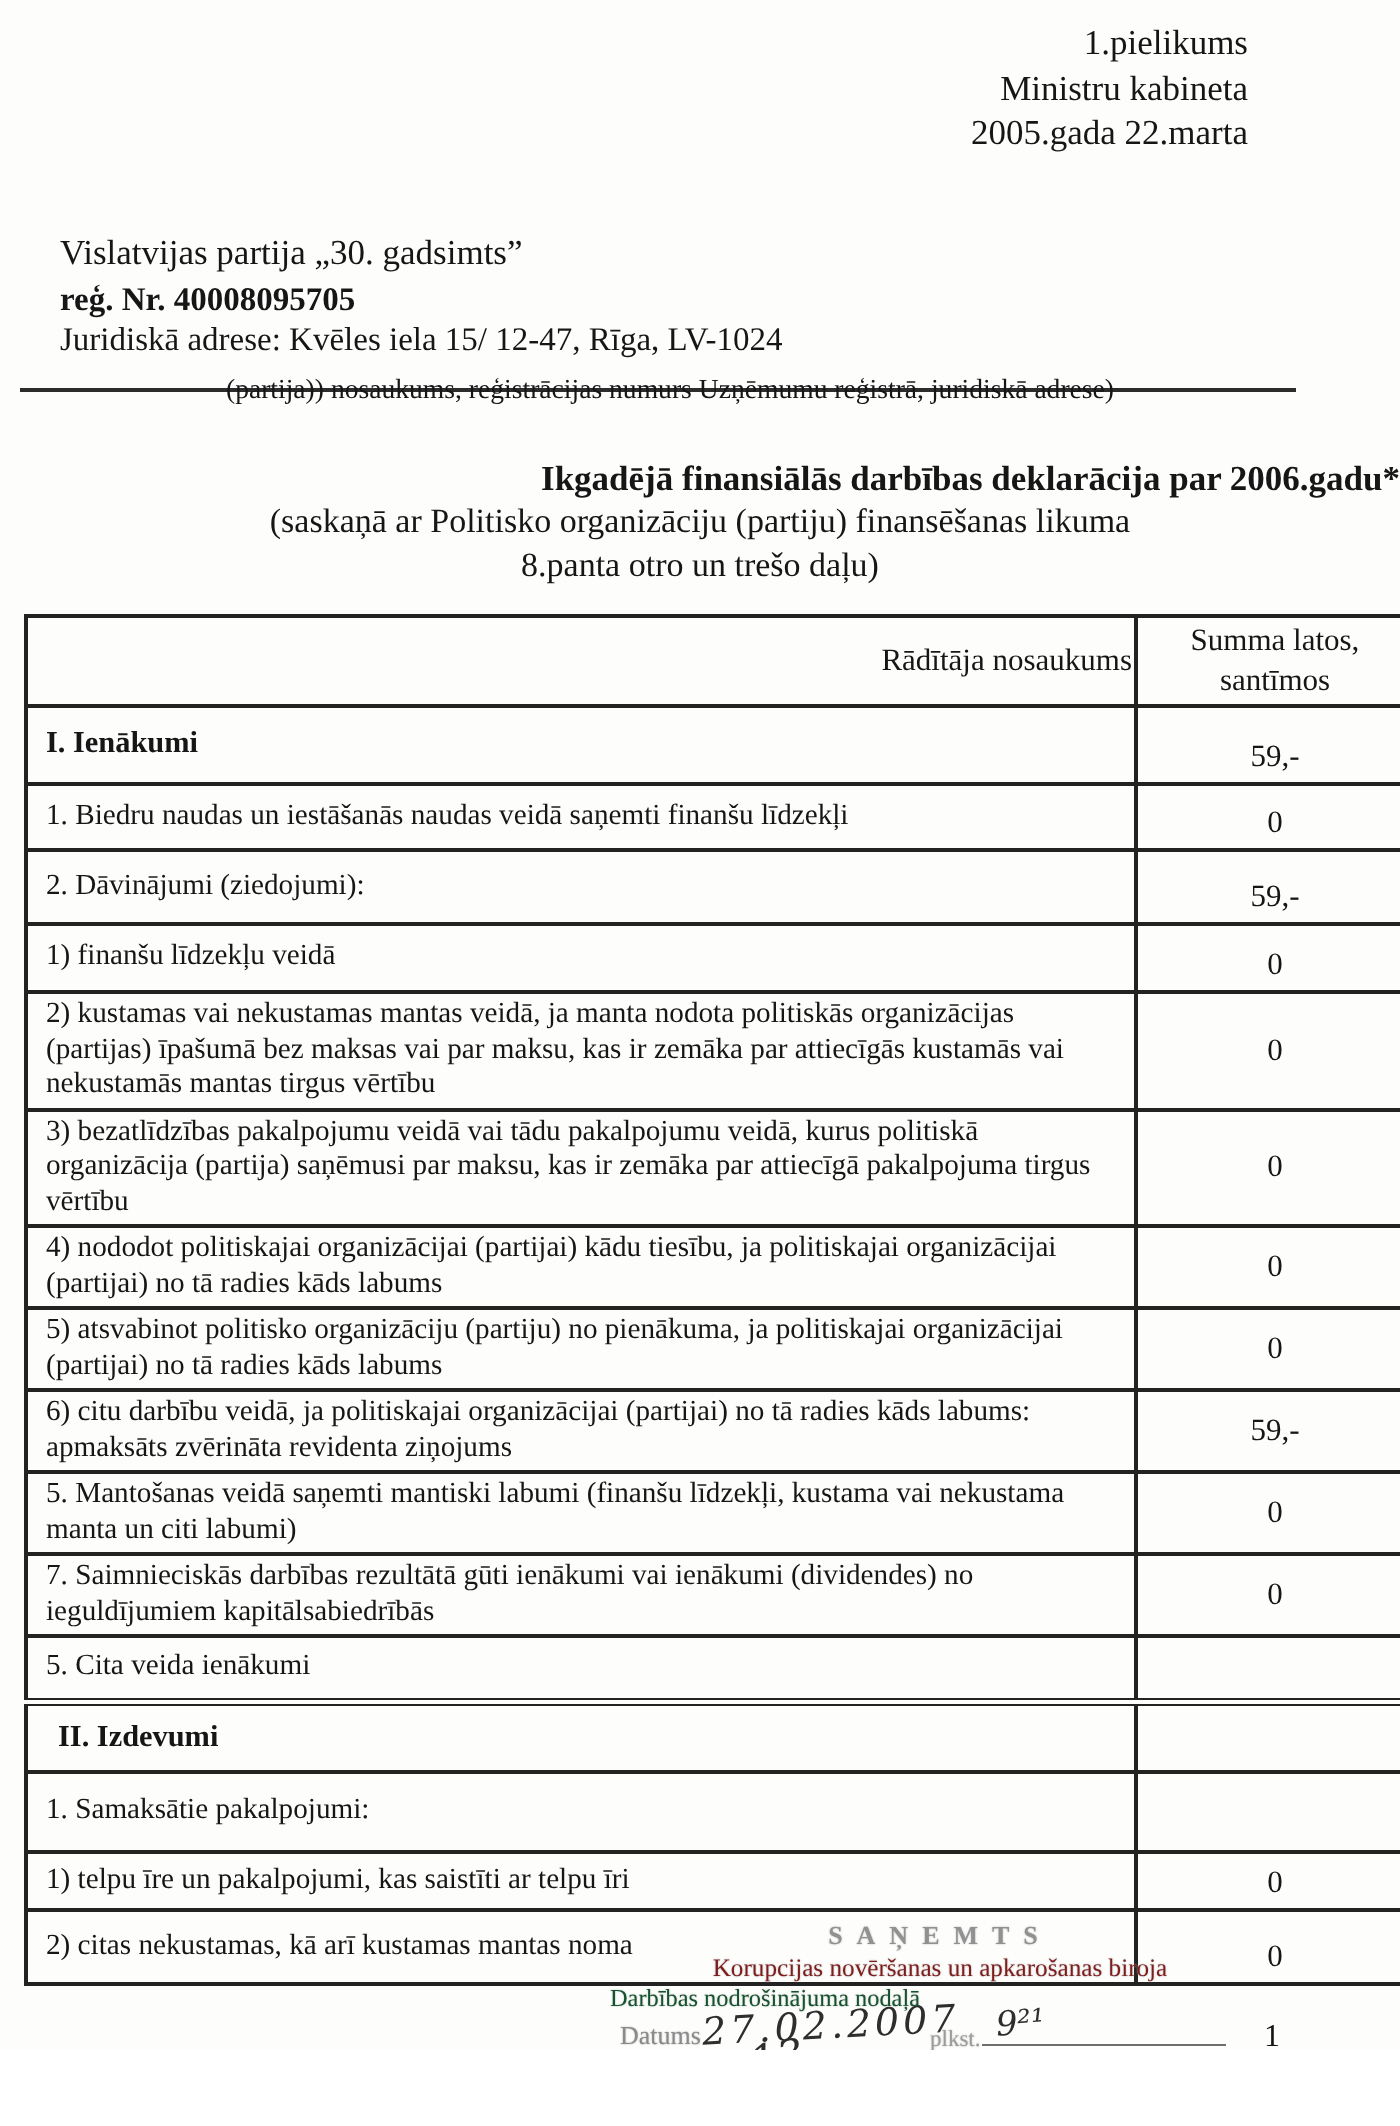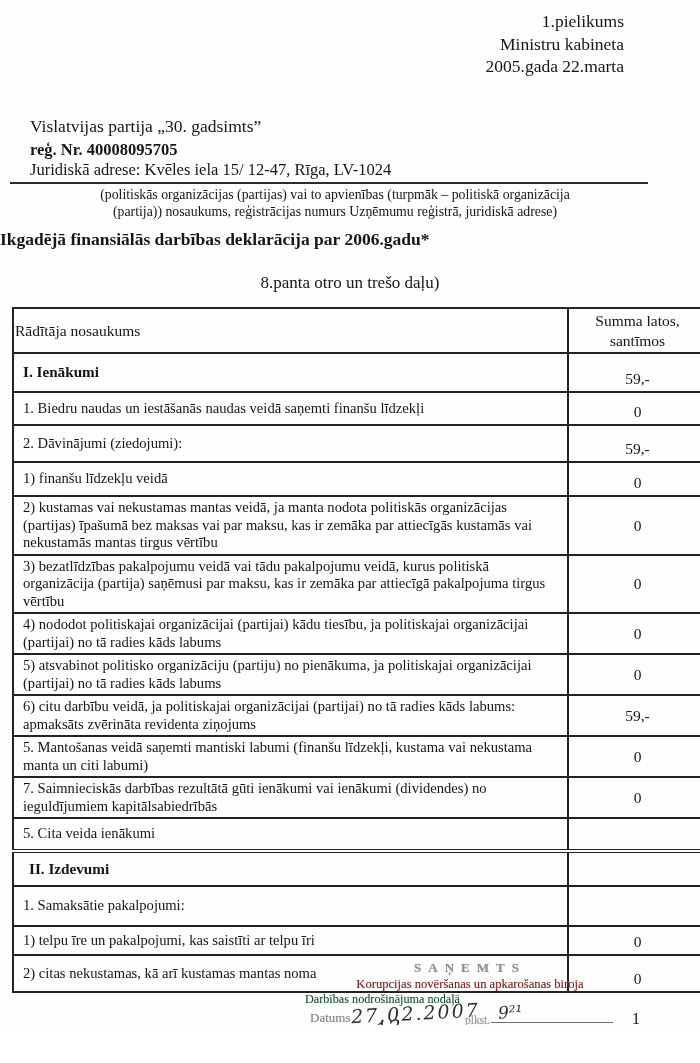--- a/index.html
+++ b/index.html
@@ -5,37 +5,37 @@
   html,body{margin:0;padding:0;background:#ffffff;}
   .page{
     position:relative;width:700px;height:1025px;background:#fdfdfc;
     font-family:"Liberation Serif",serif;color:#161616;overflow:hidden;
   }
   
   .mk-header{position:absolute;top:10px;right:76px;text-align:right;font-size:17.5px;line-height:22.5px;}
   
   .party-name{position:absolute;left:30px;top:116px;font-size:17.5px;}
   .party-reg{position:absolute;left:30px;top:140px;font-size:16.5px;font-weight:bold;}
-  .address-wrap{position:absolute;left:10px;top:160px;width:638px;border-bottom:2px solid #2c2c2c;padding-bottom:2px;}
+  .address-wrap{position:absolute;left:10px;top:160px;width:638px;border-bottom:2px solid #2c2c2c;padding-bottom:14px;}
   .address-text{padding-left:20px;font-size:16.5px;}
   
   .note{position:absolute;left:0;top:187px;width:670px;text-align:center;font-size:13.8px;line-height:16.5px;}
   
-  .doc-title{position:absolute;left:0;top:229px;width:700px;text-align:left;font-size:17.5px;font-weight:bold;}
+  .doc-title{position:absolute;left:0;top:229px;width:700px;text-align:right;font-size:17.5px;font-weight:bold;}
   .doc-sub{position:absolute;left:0;width:700px;text-align:center;font-size:17px;}
   .doc-sub.s1{top:251px;}
   .doc-sub.s2{top:273px;}
   
   table.decl{
     position:absolute;left:12px;top:307px;width:676px;
     border-collapse:collapse;table-layout:fixed;
   }
   table.decl th,table.decl td{border:2px solid #232323;}
   table.decl th{font-weight:normal;font-size:15.5px;line-height:1.25;vertical-align:middle;}
-  th.th1{width:551px;text-align:left;}
+  th.th1{width:551px;text-align:right;}
   th.th2{width:125px;text-align:center;padding:1px 6px;}
   td.label{padding:2px 8px 2px 9px;font-size:14.6px;line-height:1.2;vertical-align:middle;}
   td.val{text-align:center;vertical-align:bottom;padding-bottom:3px;font-size:15.5px;}
   tr.vm td.val{vertical-align:middle;padding-bottom:0;}
   tr.bold td.label{font-weight:bold;font-size:15.2px;}
   tr.split td{border-top:4px double #232323;padding-left:15px;}
   .h45{height:45px}.h39{height:39px}.h33{height:33px}.h37{height:37px}.h34{height:34px}
   .h52{height:52px}.h35{height:35px}.h40{height:40px}.h29{height:29px}
   
   .stamp{position:absolute;left:305px;top:960px;width:330px;height:102px;color:#8a8a8a;}
@@ -61,25 +61,25 @@
     <div>Ministru kabineta</div>
     <div>2005.gada 22.marta</div>
   </div>
 
   <div class="party-name">Vislatvijas partija „30. gadsimts”</div>
   <div class="party-reg">reģ. Nr. 40008095705</div>
   <div class="address-wrap">
     <div class="address-text">Juridiskā adrese: Kvēles iela 15/ 12-47, Rīga, LV-1024</div>
   </div>
   <div class="note">
-    <div>(politiskās organizācijas (partijas) vai to apvienības (turpmāk – politiskā organizācija</div>
     <div>(partija)) nosaukums, reģistrācijas numurs Uzņēmumu reģistrā, juridiskā adrese)</div>
   </div>
 
   <div class="doc-title">Ikgadējā finansiālās darbības deklarācija par 2006.gadu*</div>
+  <div class="doc-sub s1">(saskaņā ar Politisko organizāciju (partiju) finansēšanas likuma</div>
   <div class="doc-sub s2">8.panta otro un trešo daļu)</div>
 
   <table class="decl">
     <thead>
       <tr class="h45">
         <th class="th1">Rādītāja nosaukums</th>
         <th class="th2">Summa latos, santīmos</th>
       </tr>
     </thead>
     <tbody>

